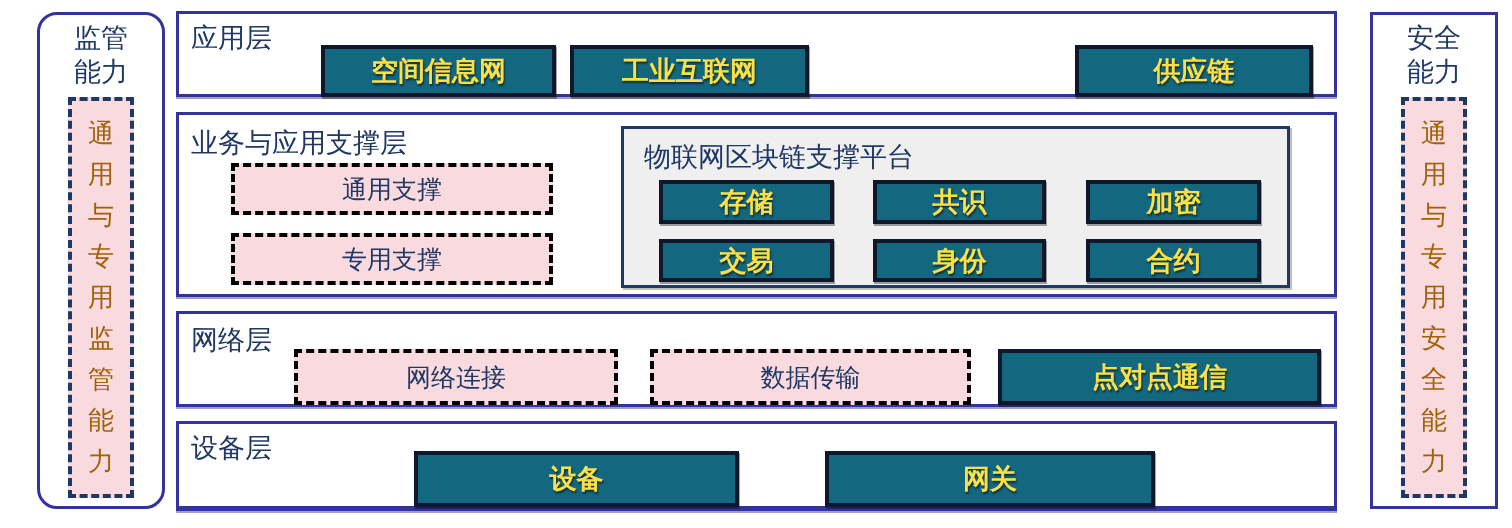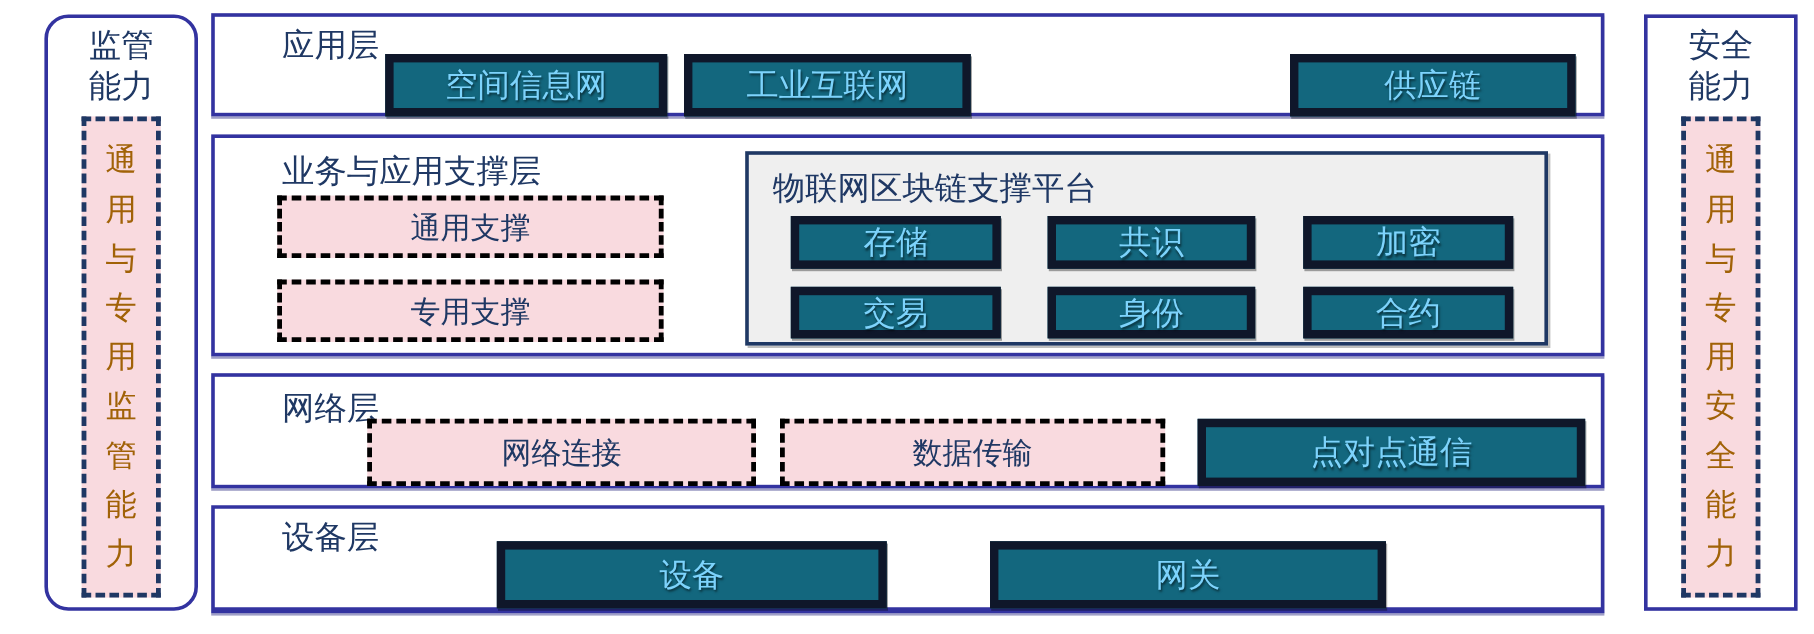--- a/index.html
+++ b/index.html
@@ -6,27 +6,28 @@
   .canvas{
     position:relative;width:1512px;height:528px;background:#ffffff;
     font-family:"Liberation Sans","DejaVu Sans",sans-serif;color:#1F3864;overflow:hidden;
   }
   .layer{
     position:absolute;left:176px;width:1161px;box-sizing:border-box;
     border:3px solid #3333A0;background:#ffffff;
     box-shadow:0 2px 0 rgba(42,42,128,0.45);
   }
   .layer-label{
-    position:absolute;font-size:27px;line-height:1.1;color:#1F3864;white-space:nowrap;margin-left:44px;
+    position:absolute;font-size:27px;line-height:1.1;color:#1F3864;white-space:nowrap;
   }
   .teal{
-    position:absolute;background:#13677E;border:7px solid #0f172a;box-sizing:border-box;
+    position:absolute;background:#13677E;border:4px solid #0f172a;box-sizing:border-box;
     display:flex;align-items:center;justify-content:center;
-    color:#7dd3fc;font-size:27px;text-shadow:1px 2px 2px rgba(0,0,0,0.55);
+    color:#fde047;font-size:27px;text-shadow:1px 2px 2px rgba(0,0,0,0.55);
     box-shadow:1px 2px 0 rgba(0,0,0,0.35);
+    font-weight:bold;
   }
   .dashed{
     position:absolute;background:#F9DADF;border:4px dashed #000000;box-sizing:border-box;
     display:flex;align-items:center;justify-content:center;
     color:#1F3864;font-size:25px;
   }
   .panel{
     position:absolute;background:#EFEFEF;border:3px solid #1F3864;box-sizing:border-box;
     box-shadow:2px 2px 0 rgba(0,0,0,0.25);
   }
@@ -85,21 +86,21 @@
       <div class="teal" style="left:249px;top:51px;width:173px;height:44px;">共识</div>
       <div class="teal" style="left:462px;top:51px;width:175px;height:44px;text-align:center;">加密</div>
       <div class="teal" style="left:35px;top:110px;width:175px;height:43px;">交易</div>
       <div class="teal" style="left:249px;top:110px;width:173px;height:43px;">身份</div>
       <div class="teal" style="left:462px;top:110px;width:175px;height:43px;">合约</div>
     </div>
   </div>
 
   <div class="layer" style="top:311px;height:96px;">
     <div class="layer-label" style="left:12px;top:12px;">网络层</div>
-    <div class="dashed" style="left:127px;top:35px;width:324px;height:56px;">网络连接</div>
+    <div class="dashed" style="left:115px;top:35px;width:324px;height:56px;">网络连接</div>
     <div class="dashed" style="left:471px;top:35px;width:321px;height:56px;">数据传输</div>
     <div class="teal" style="left:819px;top:35px;width:323px;height:56px;">点对点通信</div>
   </div>
 
   <div class="layer" style="top:421px;height:90px;border-bottom-width:5px;">
     <div class="layer-label" style="left:12px;top:10px;">设备层</div>
     <div class="teal" style="left:235px;top:27px;width:325px;height:56px;">设备</div>
     <div class="teal" style="left:646px;top:27px;width:330px;height:56px;">网关</div>
   </div>
 

